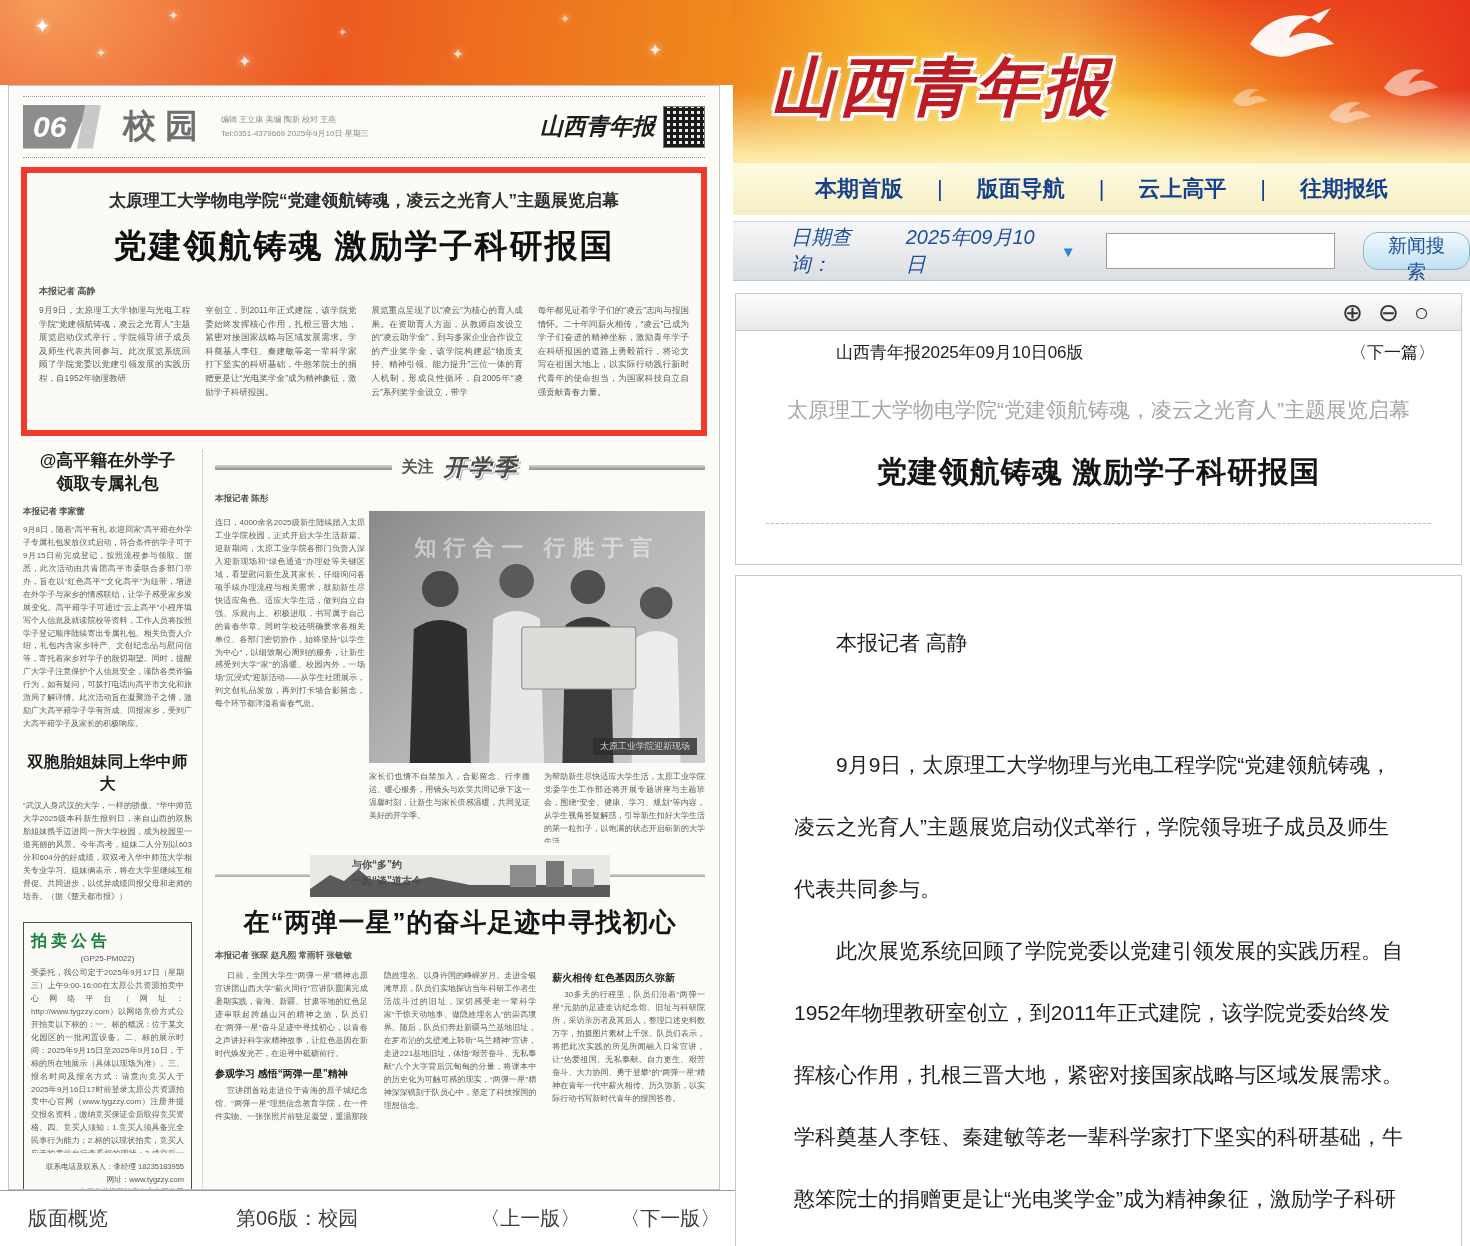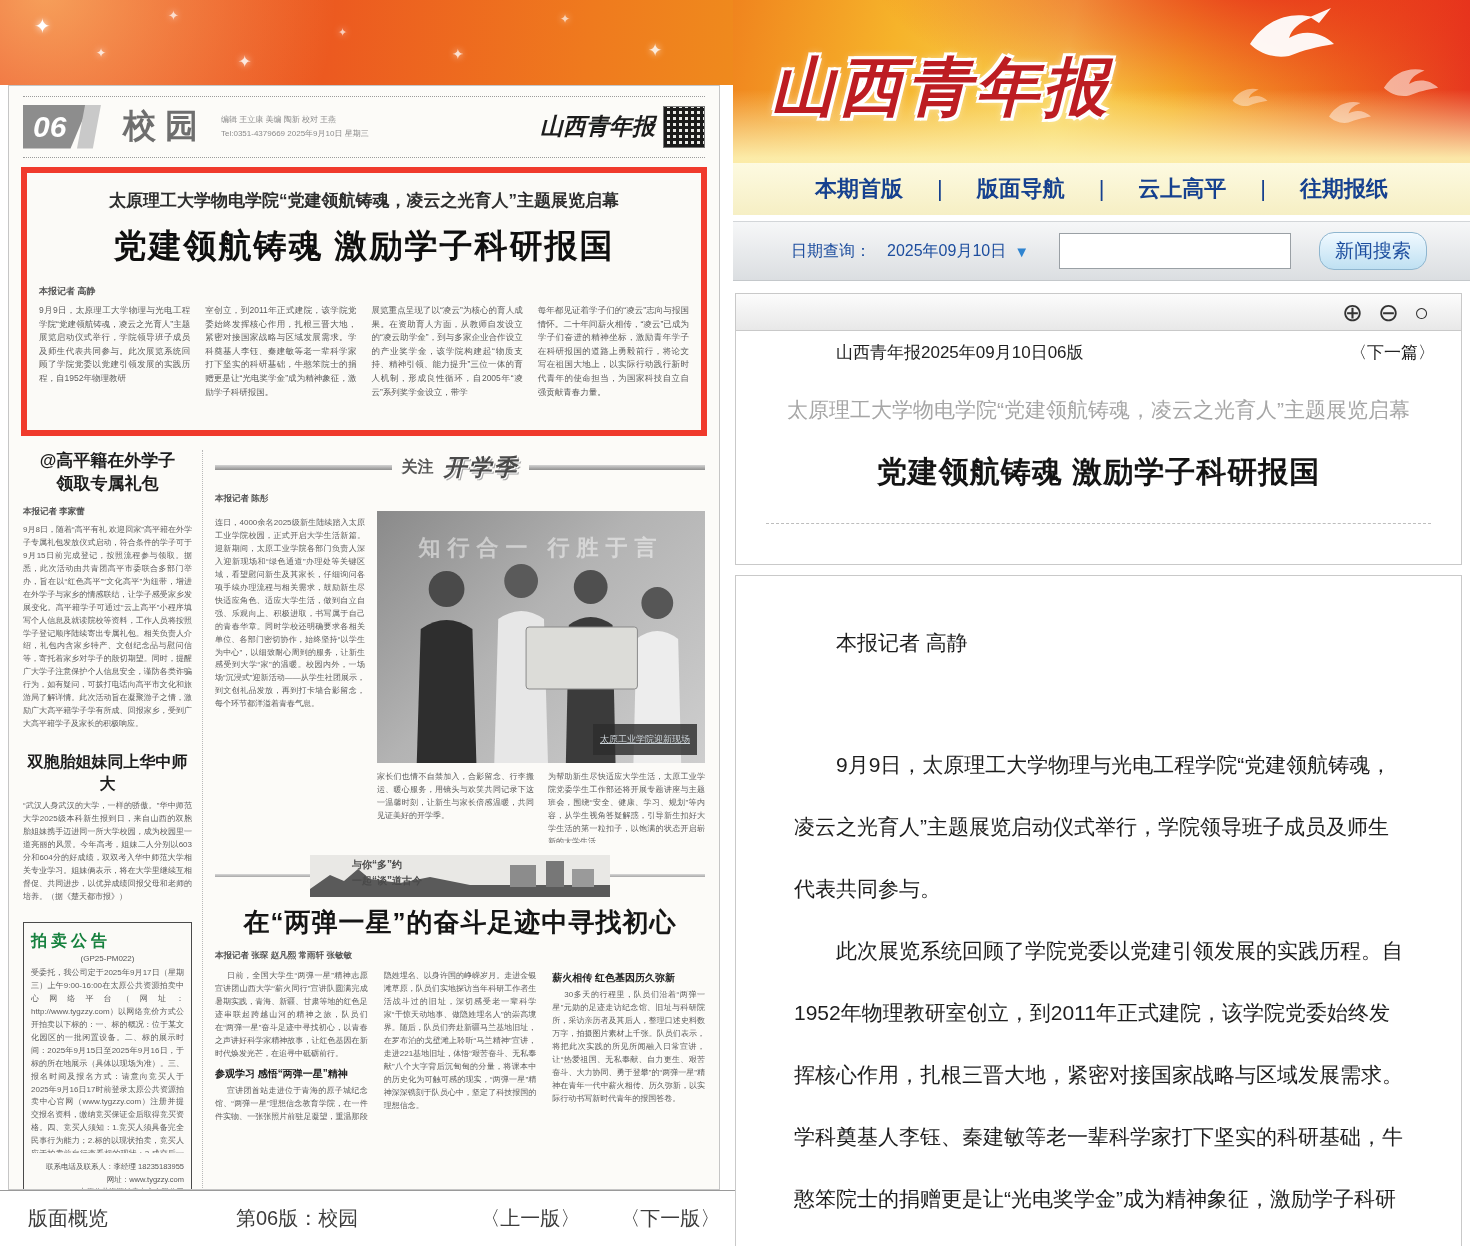--- a/index.html
+++ b/index.html
@@ -24,21 +24,21 @@
   .dove { position:absolute; }
   .dove svg { display:block; width:100%; height:100%; }
 
   .nav { height:52px; background:linear-gradient(#fdfae1,#f6efc4); display:flex; align-items:center;
     justify-content:center; gap:34px; font-size:22px; font-weight:700; }
   .nav a { color:#16418f; text-decoration:none; cursor:pointer; }
   .nav .sep { color:#16418f; font-weight:400; }
 
   .datebar { height:60px; margin-top:6px; background:linear-gradient(#f6f7f8,#dbdee1);
     border-top:1px solid #d3d6d9; border-bottom:1px solid #c4c8cb; display:flex; align-items:center; padding-left:58px; }
-  .dlabel,.dval { color:#1c4d9e; font-size:16px; }
+  .dlabel,.dval { color:#1c4d9e; font-size:20px;font-style:italic; }
   .dval { margin-left:16px; cursor:pointer; }
   .dcaret { color:#2f84d0; font-size:15px; margin-left:8px; cursor:pointer; }
   .dinput { margin-left:30px; width:232px; height:36px; border:1px solid #9aa0a5; background:#fff; font-size:16px; padding:0 6px; }
   .dbtn { margin-left:28px; height:38px; padding:0 15px; font-size:19px; color:#1c4d9e; cursor:pointer;
     background:linear-gradient(#f0f9ff,#bfe0f2); border:1px solid #8fb6cf; border-radius:15px; }
 
   .toolbar { margin:12px 8px 0 2px; height:38px; border:1px solid #c9c9c9;
     background:linear-gradient(#fcfcfc,#e8e8e8); display:flex; align-items:center; justify-content:flex-end;
     gap:15px; padding-right:32px; }
   .tico { font-size:25px; color:#333; line-height:1; cursor:pointer; }
@@ -93,28 +93,28 @@
   .auc-b { max-height:186px; margin-top:4px; }
   .auc-s { font-size:7.5px; text-align:right; color:#555; margin-top:8px; line-height:1.7; }
 
   .ban1 { display:flex; align-items:center; gap:10px; margin-top:2px; }
   .ban1 .line { flex:1; height:5px; background:linear-gradient(#d4d4d4,#8f8f8f); }
   .ban1 .k { font-size:16px; font-weight:700; color:#555; }
   .ban1 .s { font-size:23px; font-weight:700; font-style:italic; color:#4a4a4a;
     text-shadow:1px 1px 0 #fff,2px 2px 0 #a8a8a8; letter-spacing:2px; }
   .rh2 { text-align:center; font-size:27px; font-weight:700; color:#151515; margin-top:12px; letter-spacing:1px; }
   .rby { font-size:8.5px; font-weight:700; color:#555; margin-top:10px; }
-  .rrow { display:flex; gap:12px; margin-top:6px;justify-content:space-between; }
+  .rrow { display:flex; gap:4px; margin-top:6px;justify-content:space-between; }
   .rtxt { width:150px; max-height:336px; }
   .rright { flex:1; min-width:0; }
   .photo { position:relative; height:252px; background:linear-gradient(135deg,#8a8a8a,#b3b3b3 45%,#cecece); overflow:hidden; }
   .photo svg { position:absolute; left:0; top:0; width:100%; height:100%; }
   .pwm { position:absolute; top:22px; left:0; right:0; text-align:center; color:rgba(255,255,255,.48);
     font-size:22px; font-weight:700; letter-spacing:7px; }
-  .pcap { position:absolute; right:8px; bottom:8px; background:rgba(45,45,45,.82); color:#ccd3d8; font-size:9px; padding:9px 7px;text-decoration:underline; }
+  .pcap { position:absolute; right:8px; bottom:8px; background:rgba(45,45,45,.82); color:#ccd3d8; font-size:9px; padding:2px 7px; }
   .under { display:flex; gap:14px; margin-top:8px; }
   .under .tiny { flex:1; max-height:72px; margin-top:0; }
 
   .ban2 { position:relative; margin-top:12px; height:42px; }
   .ban2 .hline { position:absolute; left:0; right:0; top:19px; height:3px; background:linear-gradient(#d8d8d8,#a8a8a8); }
   .ban2 .g { position:absolute; left:50%; transform:translateX(-50%); top:0; width:300px; height:42px; }
   .ban2 svg { display:block; width:100%; height:100%; }
   .b2t { position:absolute; left:42px; top:2px; font-size:10px; font-weight:700; color:#4a4a4a; line-height:1.55; white-space:pre-line; }
   .rh2b { text-align:center; font-size:26px; font-weight:700; color:#151515; margin-top:8px; letter-spacing:1px; }
   .cols3 { margin-top:8px; columns:3; column-gap:16px; height:238px; overflow:hidden; }

